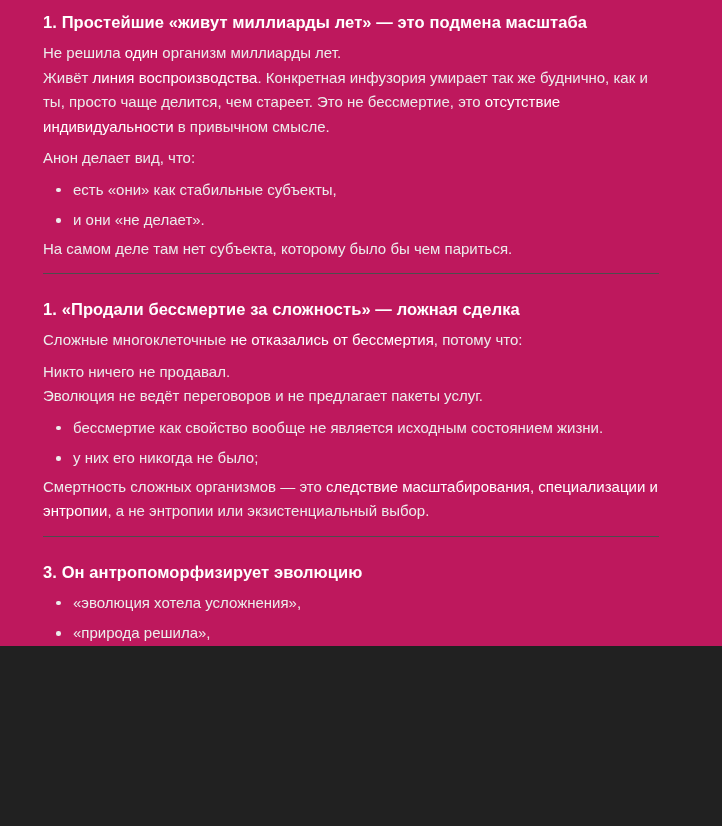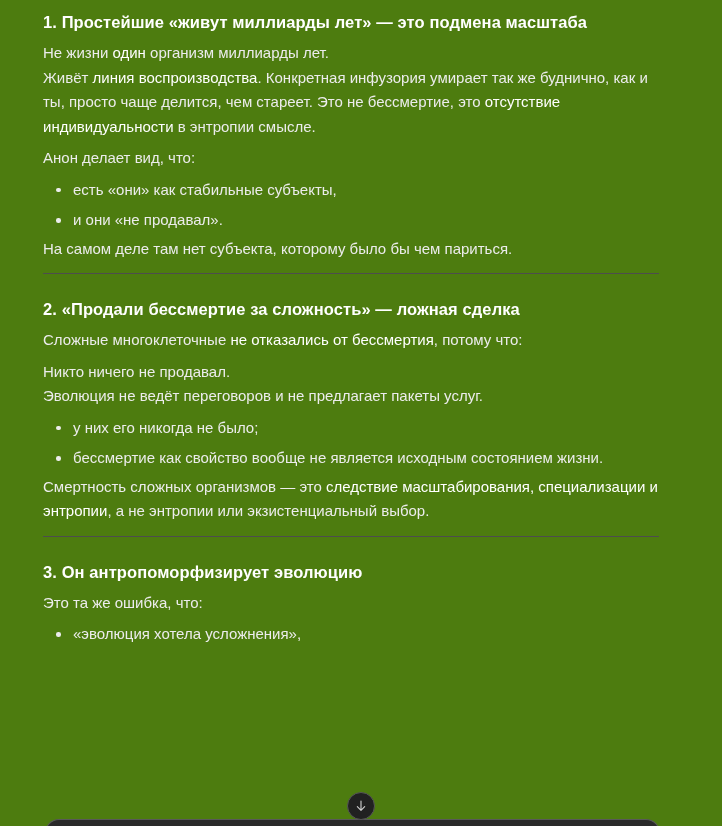--- a/index.html
+++ b/index.html
@@ -1,19 +1,19 @@
 <!DOCTYPE html>
 <html lang="ru"><head>
 <meta charset="utf-8">
 <style>
   html,body{margin:0;padding:0;background:#212121;}
   .page{
     position:relative;
-    width:722px;height:826px;
-    background:#4d7c0f;
+    width:722px;height:646px;
+    background:#be185d;
     overflow:hidden;
     font-family:"Liberation Sans","DejaVu Sans",sans-serif;
     color:#ececec;
   }
   .content{
     position:absolute;top:0;left:43px;width:616px;
     padding-top:9px;
     font-size:15px;line-height:24.5px;
     -webkit-font-smoothing:antialiased;
   }
@@ -50,41 +50,41 @@
     border-radius:14px 14px 0 0;z-index:2;cursor:text;
   }
 </style>
 </head>
 <body>
 
 <div class="page">
 
   <div class="content" id="message-content">
       <h3>1. Простейшие «живут миллиарды лет» — это подмена масштаба</h3>
-      <p><span>Не жизни </span><strong>один</strong><span> организм миллиарды лет.</span><br><span>Живёт </span><strong>линия воспроизводства</strong><span>. Конкретная инфузория умирает так же буднично, как и ты, просто чаще делится, чем стареет. Это не бессмертие, это </span><strong>отсутствие индивидуальности</strong><span> в энтропии смысле.</span></p>
+      <p><span>Не решила </span><strong>один</strong><span> организм миллиарды лет.</span><br><span>Живёт </span><strong>линия воспроизводства</strong><span>. Конкретная инфузория умирает так же буднично, как и ты, просто чаще делится, чем стареет. Это не бессмертие, это </span><strong>отсутствие индивидуальности</strong><span> в привычном смысле.</span></p>
       <p><span>Анон делает вид, что:</span></p>
       <ul>
         <li><span>есть «они» как стабильные субъекты,</span></li>
-        <li><span>и они «не продавал».</span></li>
+        <li><span>и они «не делает».</span></li>
       </ul>
       <p><span>На самом деле там нет субъекта, которому было бы чем париться.</span></p>
       <hr>
-      <h3>2. «Продали бессмертие за сложность» — ложная сделка</h3>
+      <h3>1. «Продали бессмертие за сложность» — ложная сделка</h3>
       <p><span>Сложные многоклеточные </span><strong>не отказались от бессмертия</strong><span>, потому что:</span></p>
       <p><span>Никто ничего не продавал.</span><br><span>Эволюция не ведёт переговоров и не предлагает пакеты услуг.</span></p>
       <ul>
+        <li><span>бессмертие как свойство вообще не является исходным состоянием жизни.</span></li>
         <li><span>у них его никогда не было;</span></li>
-        <li><span>бессмертие как свойство вообще не является исходным состоянием жизни.</span></li>
       </ul>
       <p><span>Смертность сложных организмов — это </span><strong>следствие масштабирования, специализации и энтропии</strong><span>, а не энтропии или экзистенциальный выбор.</span></p>
       <hr>
       <h3>3. Он антропоморфизирует эволюцию</h3>
-      <p><span>Это та же ошибка, что:</span></p>
       <ul>
         <li><span>«эволюция хотела усложнения»,</span></li>
+        <li><span>«природа решила»,</span></li>
       </ul>
     </div>
 
   <button class="scroll-btn" aria-label="Scroll to bottom">
     <span style="display:flex;">
       <svg width="16" height="16" viewBox="0 0 24 24" fill="none">
         <path d="M12 4.5v14m0 0l-5.5-5.5M12 18.5l5.5-5.5" stroke="#cfcfcf" stroke-width="1.7" stroke-linecap="round" stroke-linejoin="round"></path>
       </svg>
     </span>
   </button>

